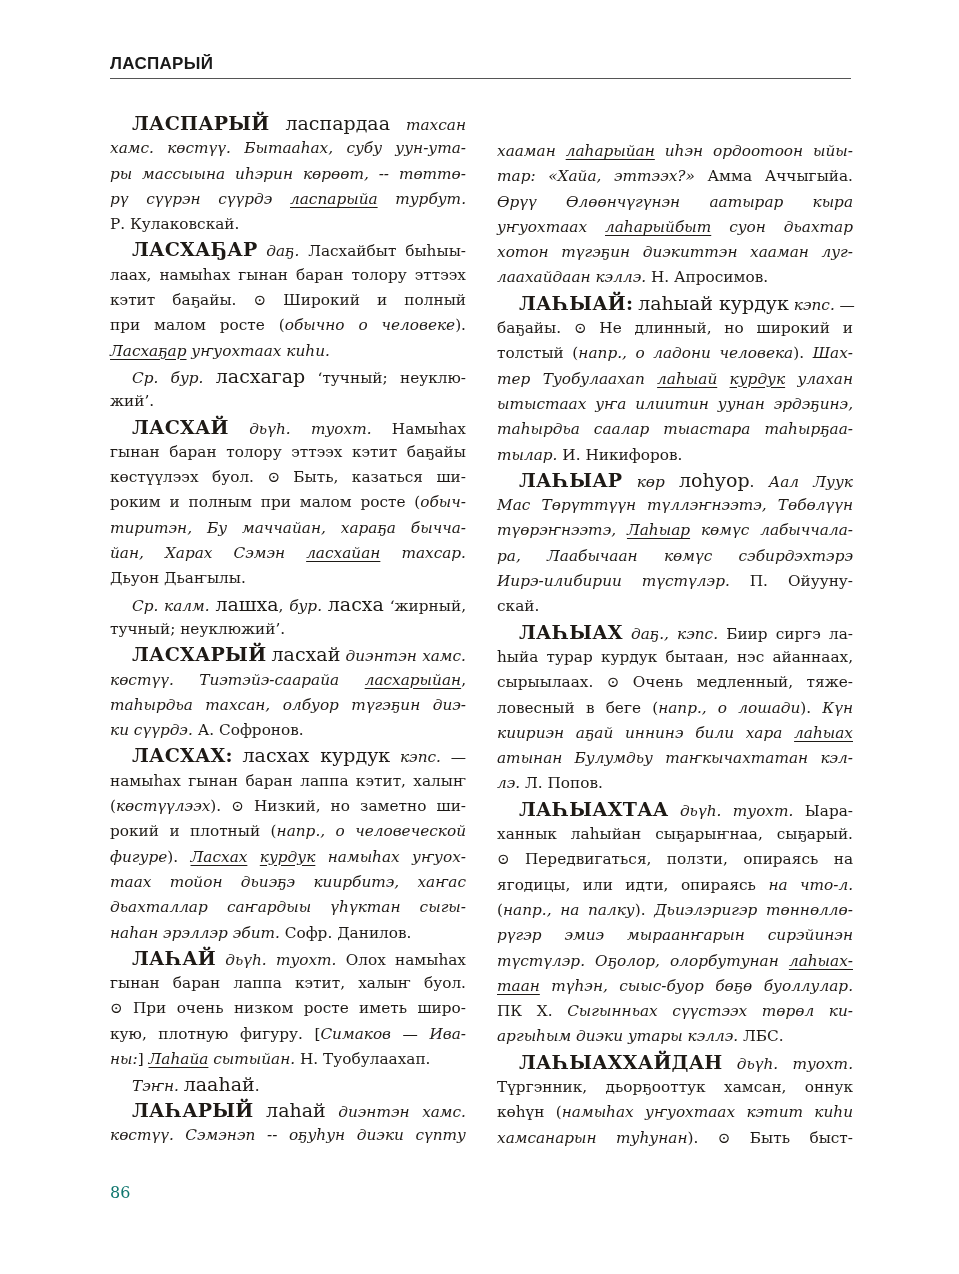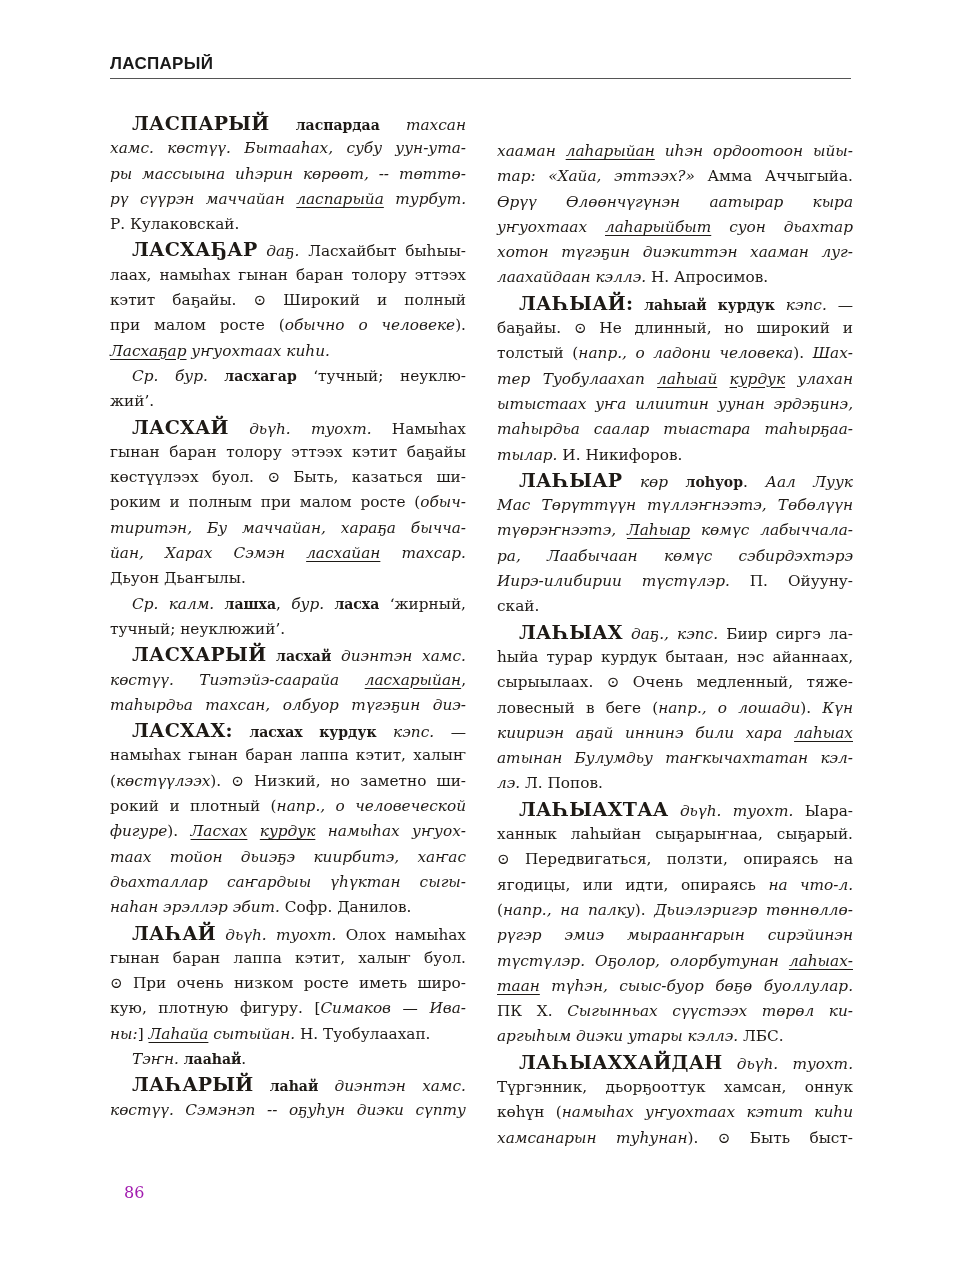--- a/index.html
+++ b/index.html
@@ -9,57 +9,58 @@
                   font-weight: bold; font-size: 17px; letter-spacing: 0.3px; color: #1a1a1a; }
   .head-rule { position: absolute; left: 110px; top: 78px; width: 741px; height: 0; border-top: 1.6px solid #555; }
   .col { position: absolute; top: 111px; width: 356px; }
   .col-left { left: 110px; }
   .col-right { left: 497px; margin-top: 28px; }
   .line { height: 25.3px; line-height: 25.3px; font-size: 15.3px; white-space: nowrap;
           text-align: justify; text-align-last: justify; overflow: visible; }
   .line.last { text-align-last: left; }
   .line.indent { padding-left: 22px; }
   .hw { font-weight: bold; font-size: 19px; letter-spacing: 0.2px; }
-  .b { font-weight: bold; font-size: 14px; }
+  .b { font-weight: normal; font-size: 19px; }
   .i { font-style: italic; }
   .iu { font-style: italic; text-decoration: underline; text-underline-offset: 3px; }
   .sym { font-size: 15px; }
-  .page-number { position: absolute; left: 124px; top: 1183px; font-size: 16px; color: #a21caf; }
+  .page-number { position: absolute; left: 110px; top: 1183px; font-size: 16px; color: #0f766e; }
 </style>
 </head>
 <body>
 
 <div class="running-head">ЛАСПАРЫЙ</div>
 <div class="head-rule"></div>
 
 <div class="col col-left">
     <div class="line indent"><span class="hw">ЛАСПАРЫЙ</span><span> </span><span class="b">ласпардаа</span><span> </span><span class="i">тахсан</span></div>
     <div class="line"><span class="i">хамс. көстүү. Бытааһах, субу уун-ута-</span></div>
     <div class="line"><span class="i">ры массыына иһэрин көрөөт, -- төттө-</span></div>
-    <div class="line"><span class="i">рү сүүрэн маччайан </span><span class="iu">ласпарыйа</span><span class="i"> турбут.</span></div>
+    <div class="line"><span class="i">рү сүүрэн сүүрдэ </span><span class="iu">ласпарыйа</span><span class="i"> турбут.</span></div>
     <div class="line last"><span>Р. Кулаковскай.</span></div>
     <div class="line indent"><span class="hw">ЛАСХАҔАР</span><span> </span><span class="i">даҕ.</span><span> Ласхайбыт быһыы-</span></div>
     <div class="line"><span>лаах, намыһах гынан баран толору эттээх</span></div>
     <div class="line"><span>кэтит баҕайы. </span><span class="sym">⊙</span><span> Широкий и полный</span></div>
     <div class="line"><span>при малом росте (</span><span class="i">обычно о человеке</span><span>).</span></div>
     <div class="line last"><span class="iu">Ласхаҕар</span><span class="i"> уҥуохтаах киһи.</span></div>
     <div class="line indent"><span class="i">Ср. бур.</span><span> </span><span class="b">ласхагар</span><span> ‘тучный; неуклю-</span></div>
     <div class="line last"><span>жий’.</span></div>
     <div class="line indent"><span class="hw">ЛАСХАЙ</span><span> </span><span class="i">дьүh. туохт.</span><span> Намыһах</span></div>
     <div class="line"><span>гынан баран толору эттээх кэтит баҕайы</span></div>
     <div class="line"><span>көстүүлээх буол. </span><span class="sym">⊙</span><span> Быть, казаться ши-</span></div>
     <div class="line"><span>роким и полным при малом росте (</span><span class="i">обыч-</span></div>
     <div class="line"><span class="i">тиритэн, Бу маччайан, хараҕа быччa-</span></div>
     <div class="line"><span class="i">йан, Харах Сэмэн </span><span class="iu">ласхайан</span><span class="i"> тахсар.</span></div>
     <div class="line last"><span>Дьуон Дьаҥылы.</span></div>
     <div class="line indent"><span class="i">Ср. калм.</span><span> </span><span class="b">лашха</span><span>, </span><span class="i">бур.</span><span> </span><span class="b">ласха</span><span> ‘жирный,</span></div>
     <div class="line last"><span>тучный; неуклюжий’.</span></div>
     <div class="line indent"><span class="hw">ЛАСХАРЫЙ</span><span> </span><span class="b">ласхай</span><span> </span><span class="i">диэнтэн хамс.</span></div>
     <div class="line"><span class="i">көстүү. Тиэтэйэ-саарайа </span><span class="iu">ласхарыйан</span><span>,</span></div>
     <div class="line"><span class="i">таһырдьа тахсан, олбуор түгэҕин диэ-</span></div>
+    <div class="line last"><span class="i">ки сүүрдэ.</span><span> А. Софронов.</span></div>
     <div class="line indent"><span class="hw">ЛАСХАХ:</span><span> </span><span class="b">ласхах курдук</span><span> </span><span class="i">кэпс.</span><span> —</span></div>
     <div class="line"><span>намыһах гынан баран лаппа кэтит, халыҥ</span></div>
     <div class="line"><span>(</span><span class="i">көстүүлээх</span><span>). </span><span class="sym">⊙</span><span> Низкий, но заметно ши-</span></div>
     <div class="line"><span>рокий и плотный (</span><span class="i">напр., о человеческой</span></div>
     <div class="line"><span class="i">фигуре</span><span>). </span><span class="iu">Ласхах</span><span class="i"> </span><span class="iu">курдук</span><span class="i"> намыһах уҥуох-</span></div>
     <div class="line"><span class="i">таах тойон дьиэҕэ киирбитэ, хаҥас</span></div>
     <div class="line"><span class="i">дьахталлар саҥардыы үһүктан сыгы-</span></div>
     <div class="line last"><span class="i">наһан эрэллэр эбит.</span><span> Софр. Данилов.</span></div>
     <div class="line indent"><span class="hw">ЛАҺАЙ</span><span> </span><span class="i">дьүh. туохт.</span><span> Олох намыһах</span></div>
     <div class="line"><span>гынан баран лаппа кэтит, халыҥ буол.</span></div>

